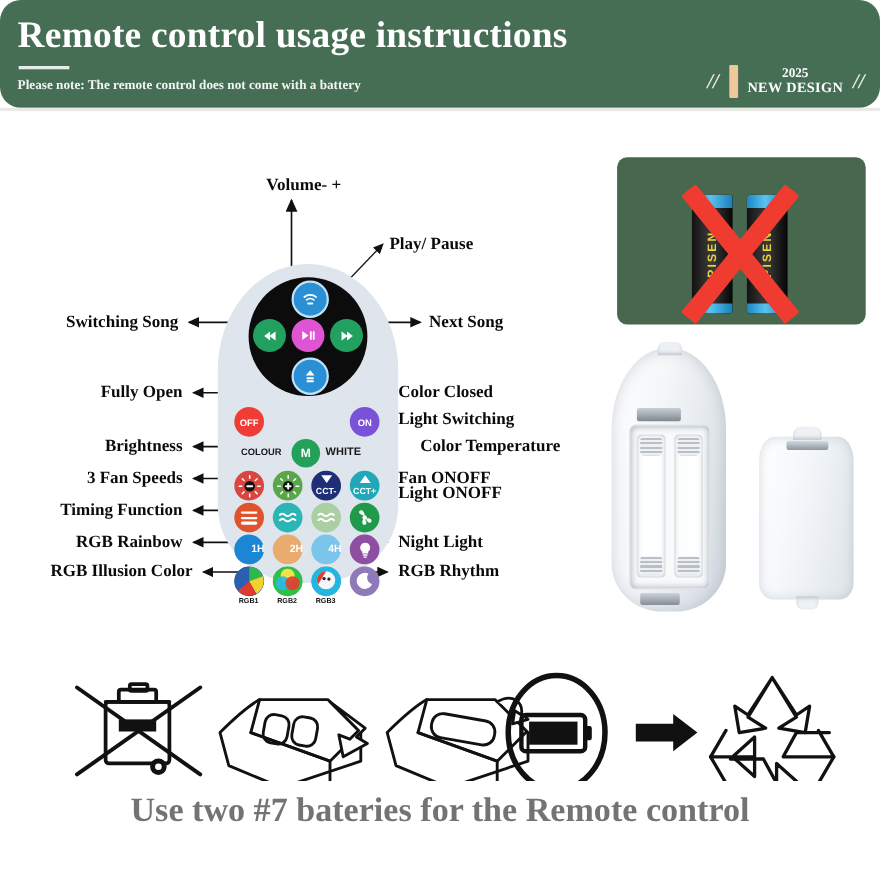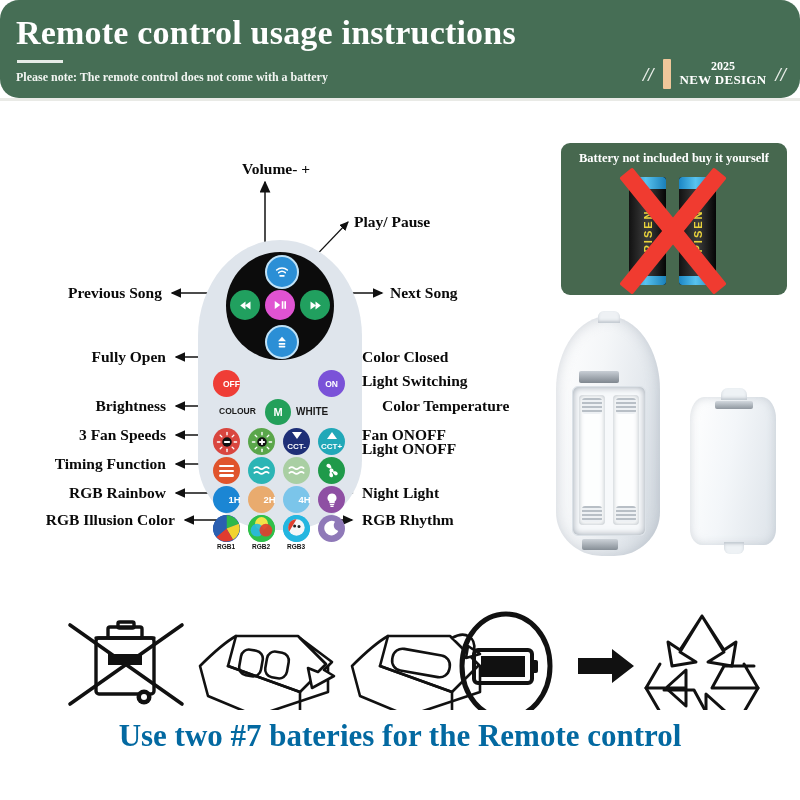--- a/index.html
+++ b/index.html
@@ -88,21 +88,21 @@
   .mb.vol-up{left:39px;top:3px;background:#2b8fd6;border:2.5px solid #bfe2f7;}
   .mb.vol-dn{left:39px;top:73px;background:#2b8fd6;border:2.5px solid #bfe2f7;}
   .mb.prev{left:4px;top:38px;background:#21a05f;}
   .mb.next{left:74px;top:38px;background:#21a05f;}
   .mb.play{left:39px;top:38px;background:#e053d2;}
 
   .rbtn{position:absolute;width:27px;height:27px;border-radius:50%;
     display:flex;align-items:center;justify-content:center;}
   .rlabel{font-family:"Liberation Sans", sans-serif;font-weight:bold;color:#ffffff;font-size:8.5px;}
 
-  .b-off{left:15px;top:130px;background:#ef3d36;justify-content:flex-end;}
+  .b-off{left:15px;top:130px;background:#ef3d36;}
   .b-on{left:120px;top:130px;background:#7a52d8;}
   .b-m{left:67px;top:159px;background:#23a05a;width:26px;height:26px;}
   .txt-colour{position:absolute;left:21px;top:166px;font-size:8.5px;font-weight:bold;color:#1a1a1a;font-family:"Liberation Sans", sans-serif;text-align:center;}
   .txt-white{position:absolute;left:98px;top:166px;font-size:10px;font-weight:bold;color:#1a1a1a;font-family:"Liberation Sans", sans-serif;}
 
   .grid-btn{position:absolute;width:27px;height:27px;border-radius:50%;
     display:flex;align-items:center;justify-content:center;}
   .col1{left:15px;} .col2{left:50px;} .col3{left:85px;} .col4{left:120px;}
   .row1{top:188px;} .row2{top:217px;} .row3{top:246px;} .row4{top:275px;}
 
@@ -163,21 +163,21 @@
     position:absolute;font-family:"Liberation Serif", serif;
     font-weight:bold;font-size:15.5px;color:#0a0a0a;white-space:nowrap;
   }
   .lbl.r{text-align:right;}
   svg.leads{position:absolute;left:0;top:0;width:800px;height:800px;pointer-events:none;}
 
   
   .icons{position:absolute;left:0;top:600px;width:800px;height:110px;}
   .footer-text{
     position:absolute;left:0;top:718px;width:800px;text-align:center;
-    font-size:31px;font-weight:bold;color:#0369a1;
+    font-size:31px;font-weight:bold;color:#737373;
     font-family:"Liberation Serif", serif;
   }
 </style>
 </head>
 <body>
 
 <div id="page">
 
   <div class="header">
     <div class="header-title">Remote control usage instructions</div>
@@ -189,21 +189,20 @@
       <div class="badge-text">
         <div class="badge-year">2025</div>
         <div class="badge-sub">NEW DESIGN</div>
       </div>
       <div class="slash">//</div>
     </div>
   </div>
   <div class="header-underline"></div>
 
   <div class="batt-box">
-    <div class="batt-box-title">Battery not included buy it yourself</div>
     <div class="batt-pair">
       <div class="cell c1">
         <div class="cap"></div>
         <div class="brand">PISEN</div>
         <div class="base"></div>
       </div>
       <div class="cell c2">
         <div class="cap"></div>
         <div class="brand">PISEN</div>
         <div class="base"></div>
@@ -247,21 +246,21 @@
     <line x1="342" y1="435" x2="352" y2="435" stroke="#111" stroke-width="1.5" marker-end="url(#ar)"></line>
     <line x1="342" y1="464" x2="352" y2="464" stroke="#111" stroke-width="1.5" marker-end="url(#ar)"></line>
     <line x1="342" y1="493" x2="352" y2="493" stroke="#111" stroke-width="1.5" marker-end="url(#ar)"></line>
 
     <polyline points="298,510 298,520 352,520" stroke="#111" stroke-width="1.5" fill="none" marker-end="url(#ar)"></polyline>
   </svg>
 
   <div class="lbl" style="left:242px;top:160px;">Volume- +</div>
   <div class="lbl" style="left:354px;top:213px;">Play/ Pause</div>
 
-  <div class="lbl r" style="right:638px;top:284px;">Previous Song</div>
+  <div class="lbl r" style="right:638px;top:284px;">Switching Song</div>
   <div class="lbl r" style="right:634px;top:348px;">Fully Open</div>
   <div class="lbl r" style="right:634px;top:397px;">Brightness</div>
   <div class="lbl r" style="right:634px;top:426px;">3 Fan Speeds</div>
   <div class="lbl r" style="right:634px;top:455px;">Timing Function</div>
   <div class="lbl r" style="right:634px;top:484px;">RGB Rainbow</div>
   <div class="lbl r" style="right:625px;top:511px;">RGB Illusion Color</div>
 
   <div class="lbl" style="left:390px;top:284px;">Next Song</div>
   <div class="lbl" style="left:362px;top:348px;">Color Closed</div>
   <div class="lbl" style="left:362px;top:372px;">Light Switching</div>

